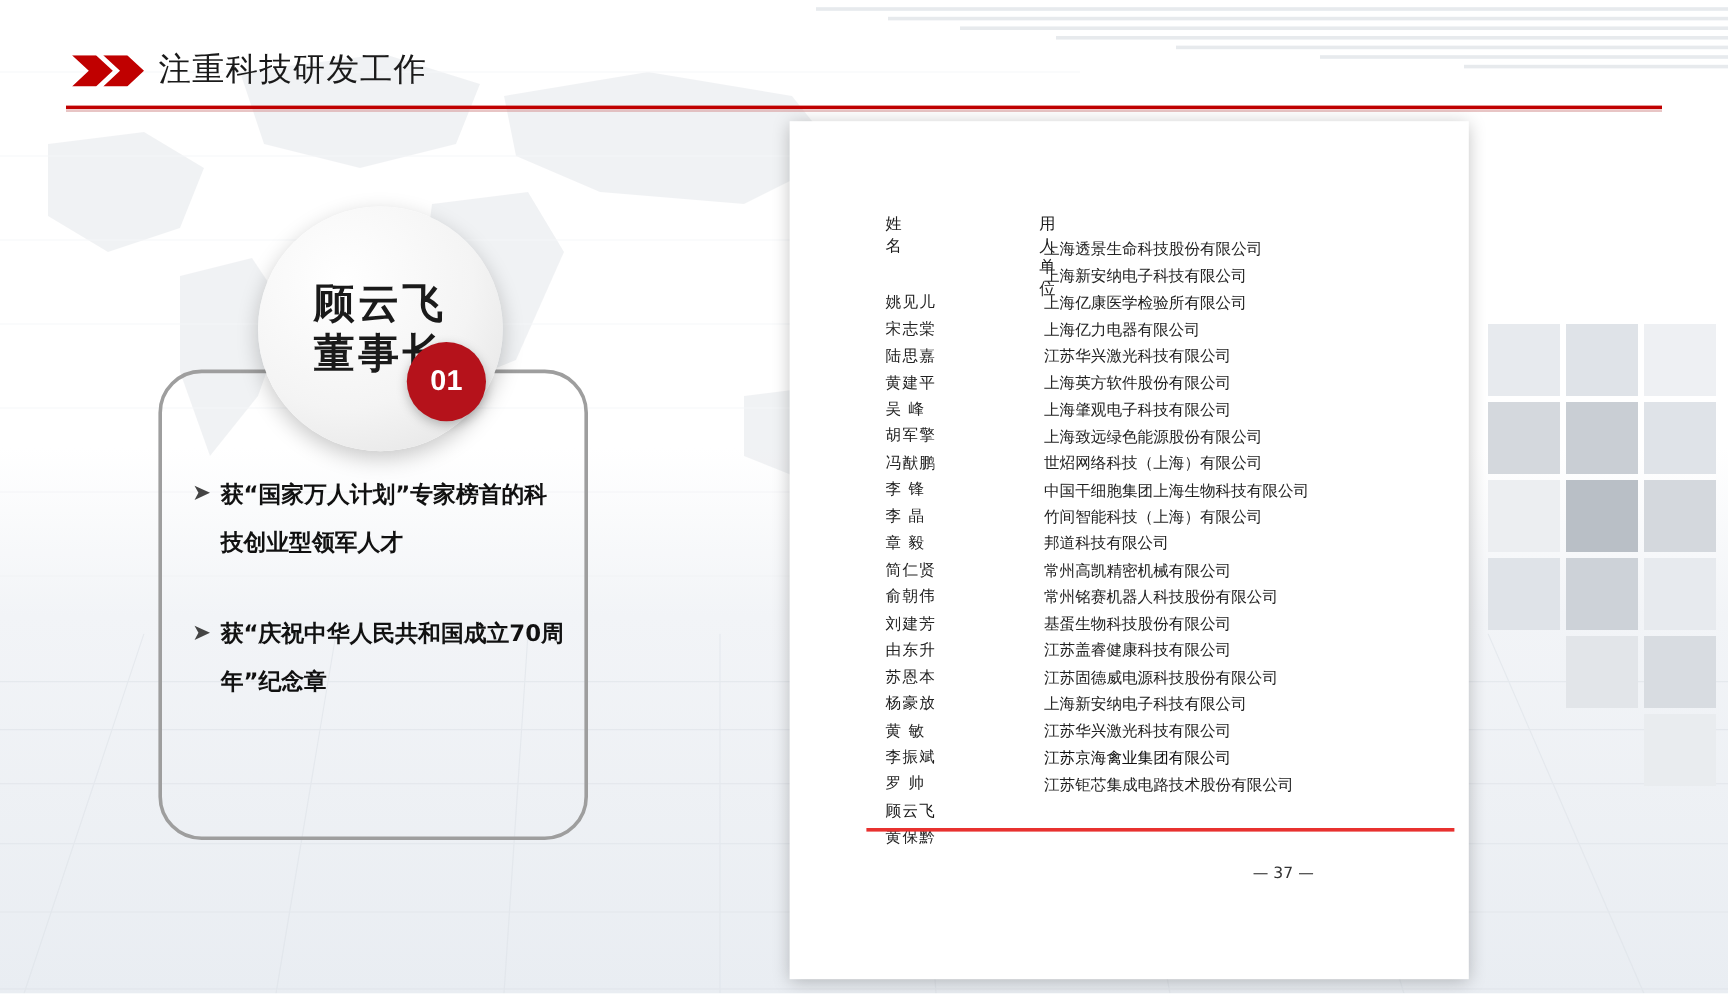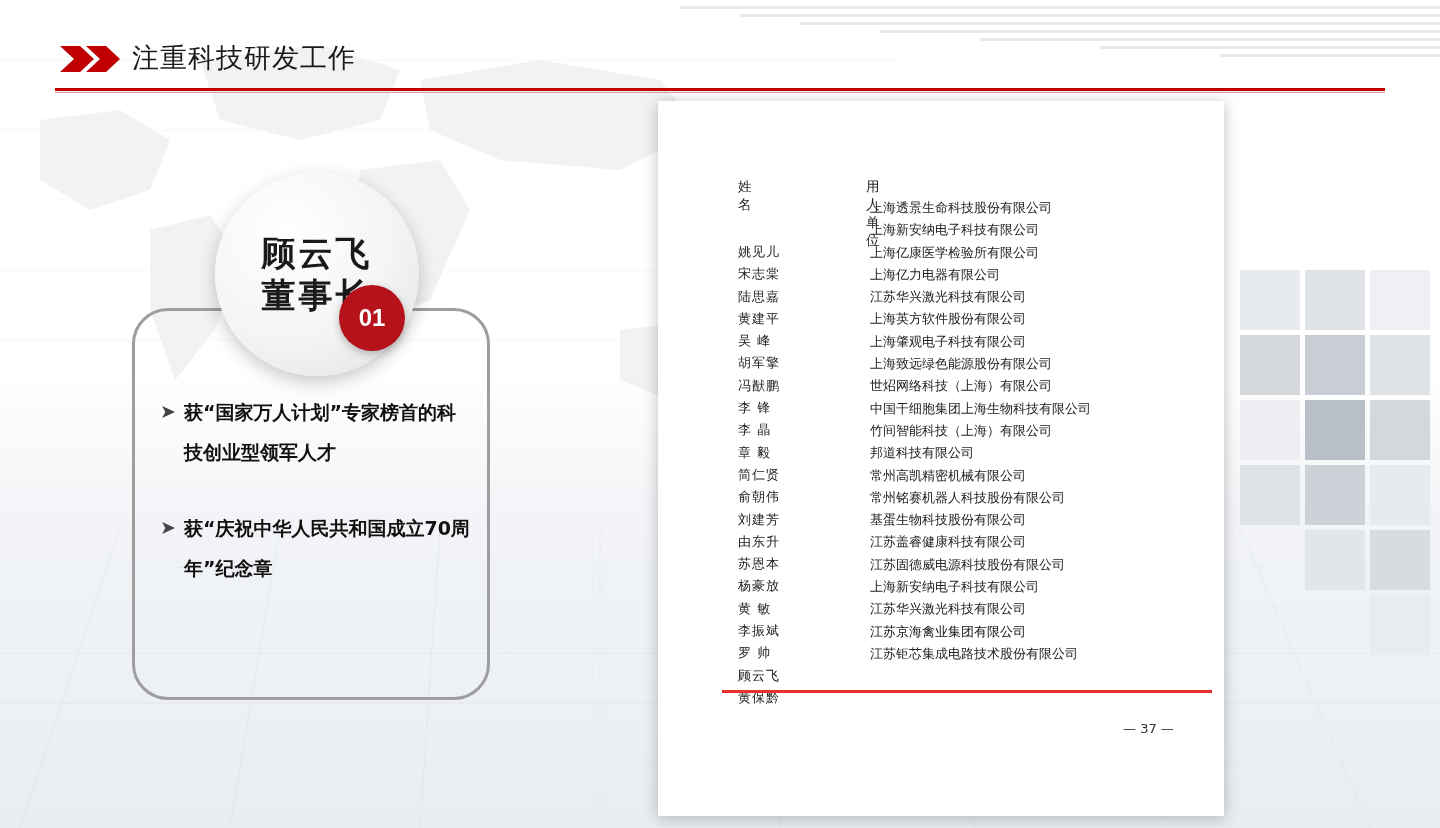--- a/index.html
+++ b/index.html
@@ -235,21 +235,21 @@
   .underline {
     position: absolute;
     left: 722px;
     top: 690px;
     width: 490px;
     height: 3px;
     background: #e8312f;
   }
   .page-num {
     position: absolute;
-    left: 1123px;
+    left: 1044px;
     top: 721px;
     font-size: 13px;
     color: #333;
     font-family: "DejaVu Sans", "Liberation Sans", sans-serif;
   }
 </style>
 </head>
 <body>
 
 <div class="slide">

